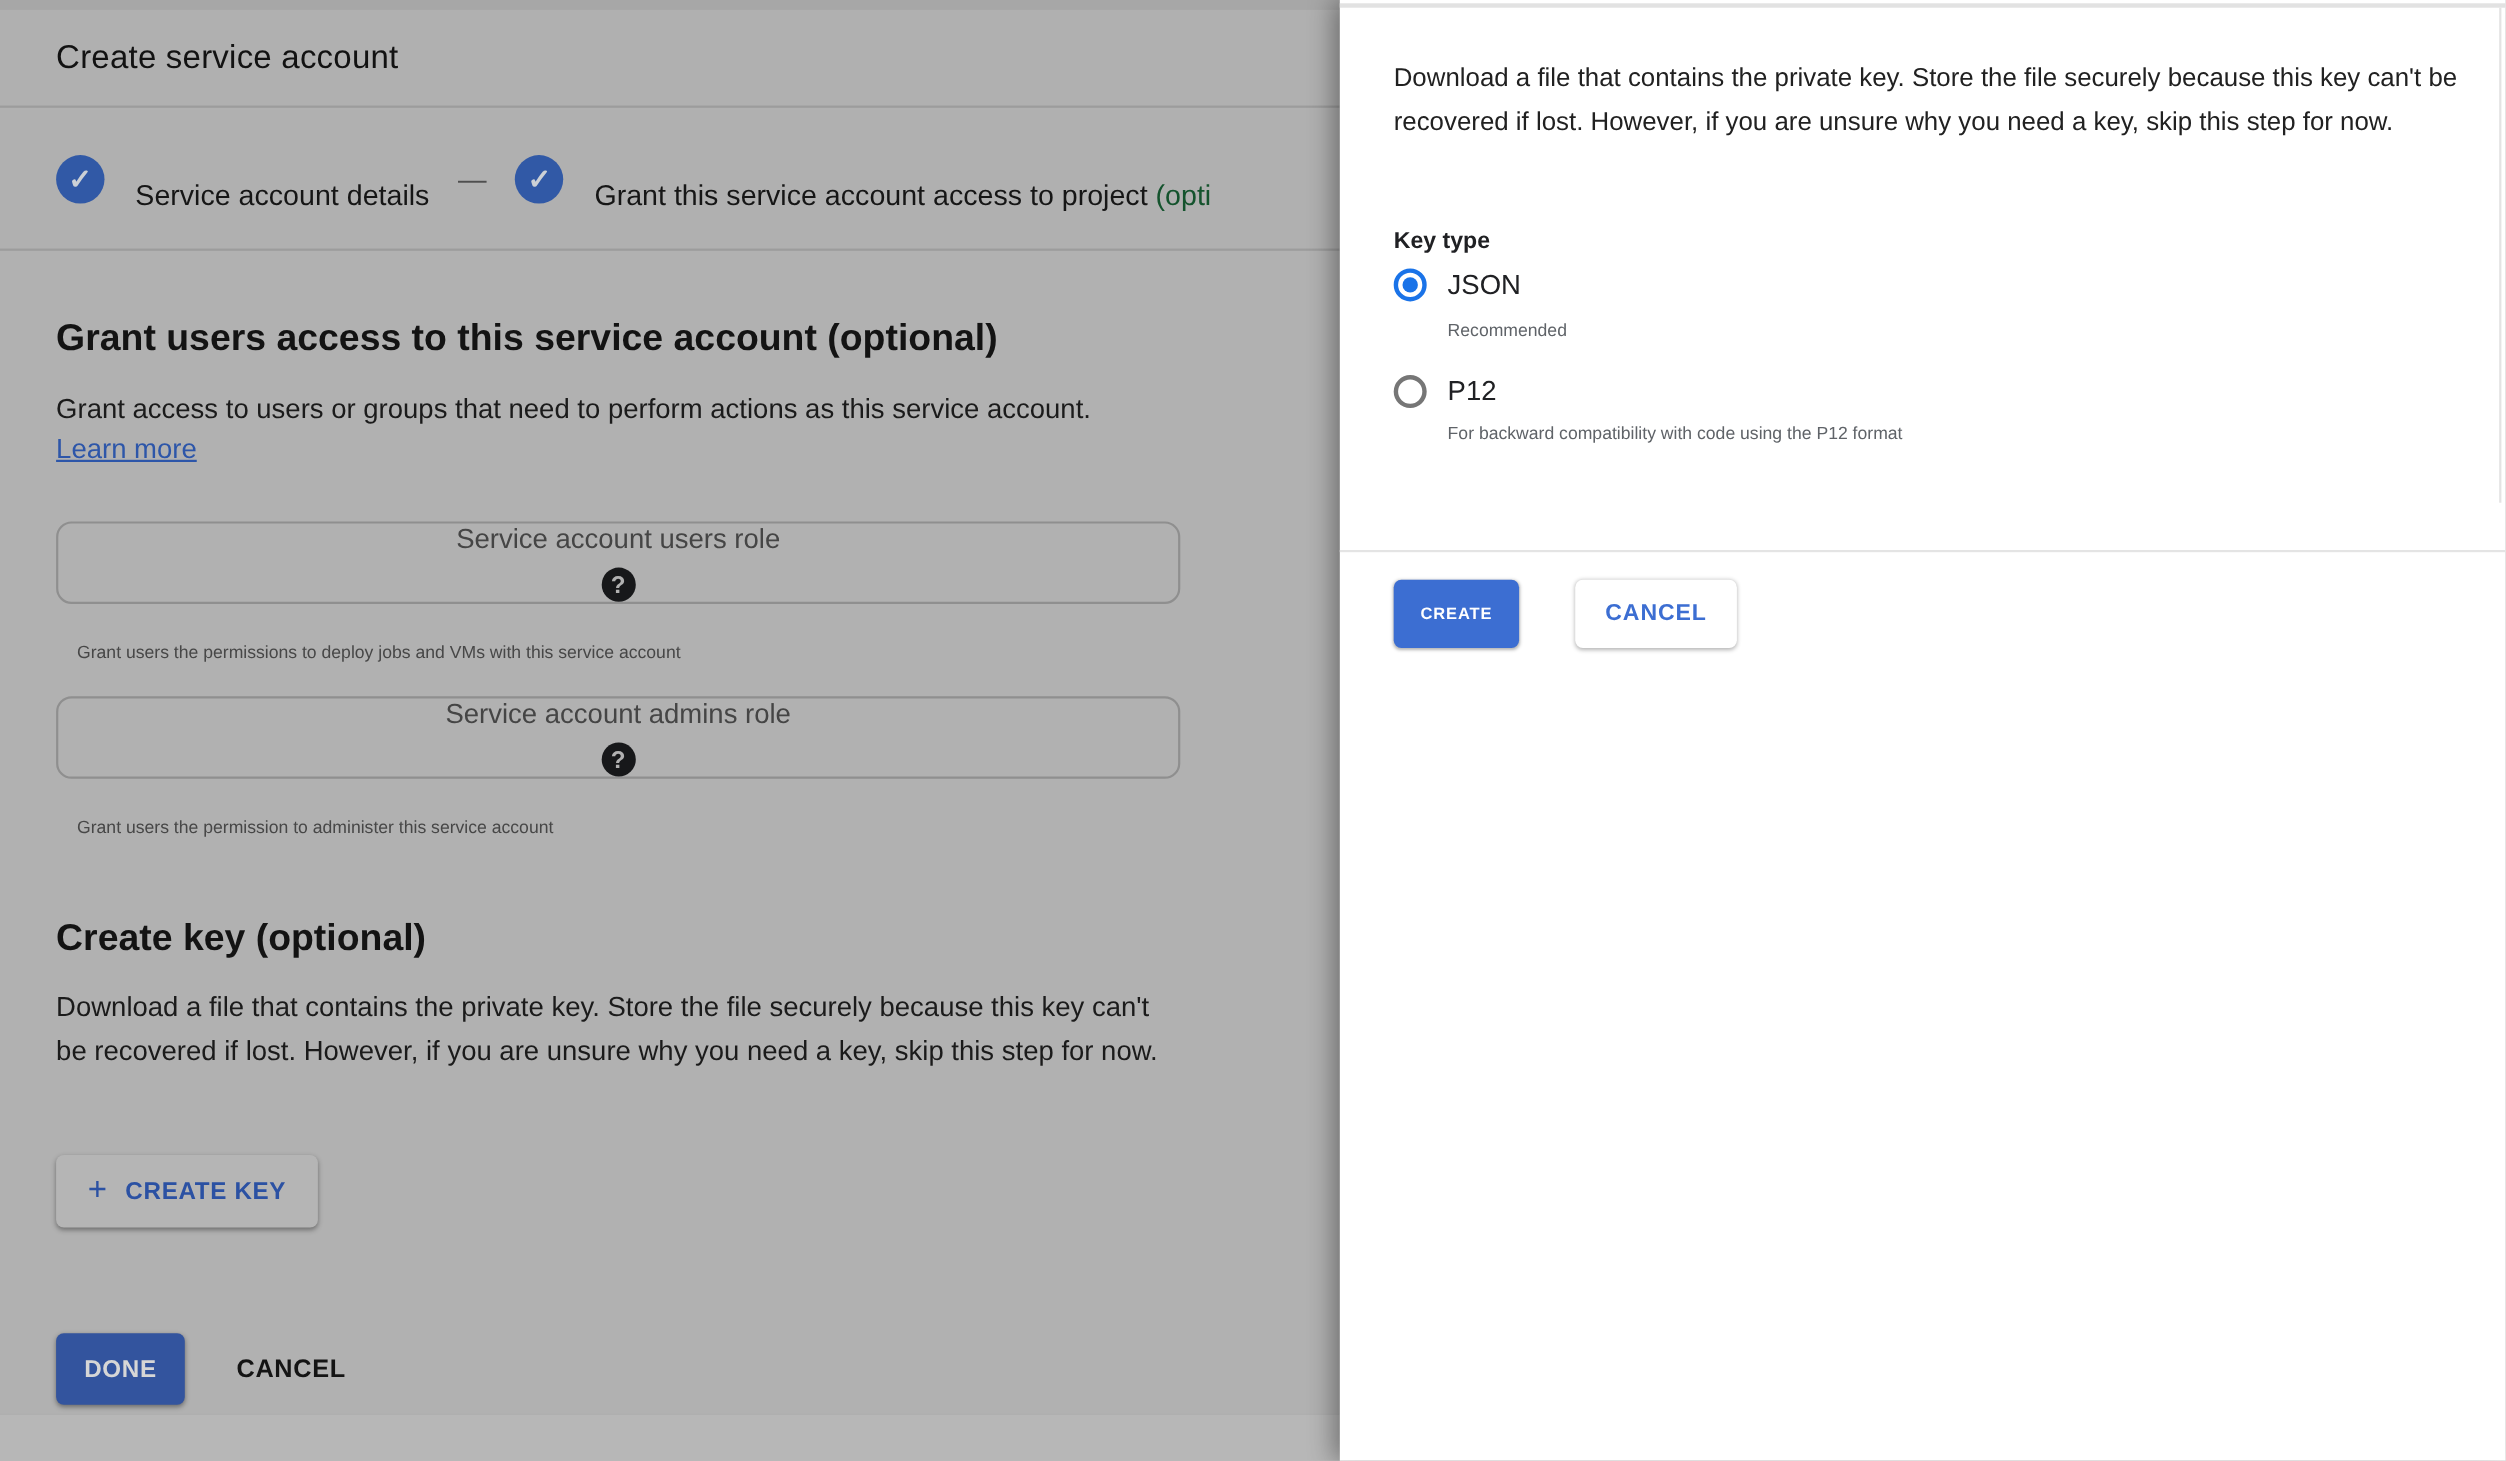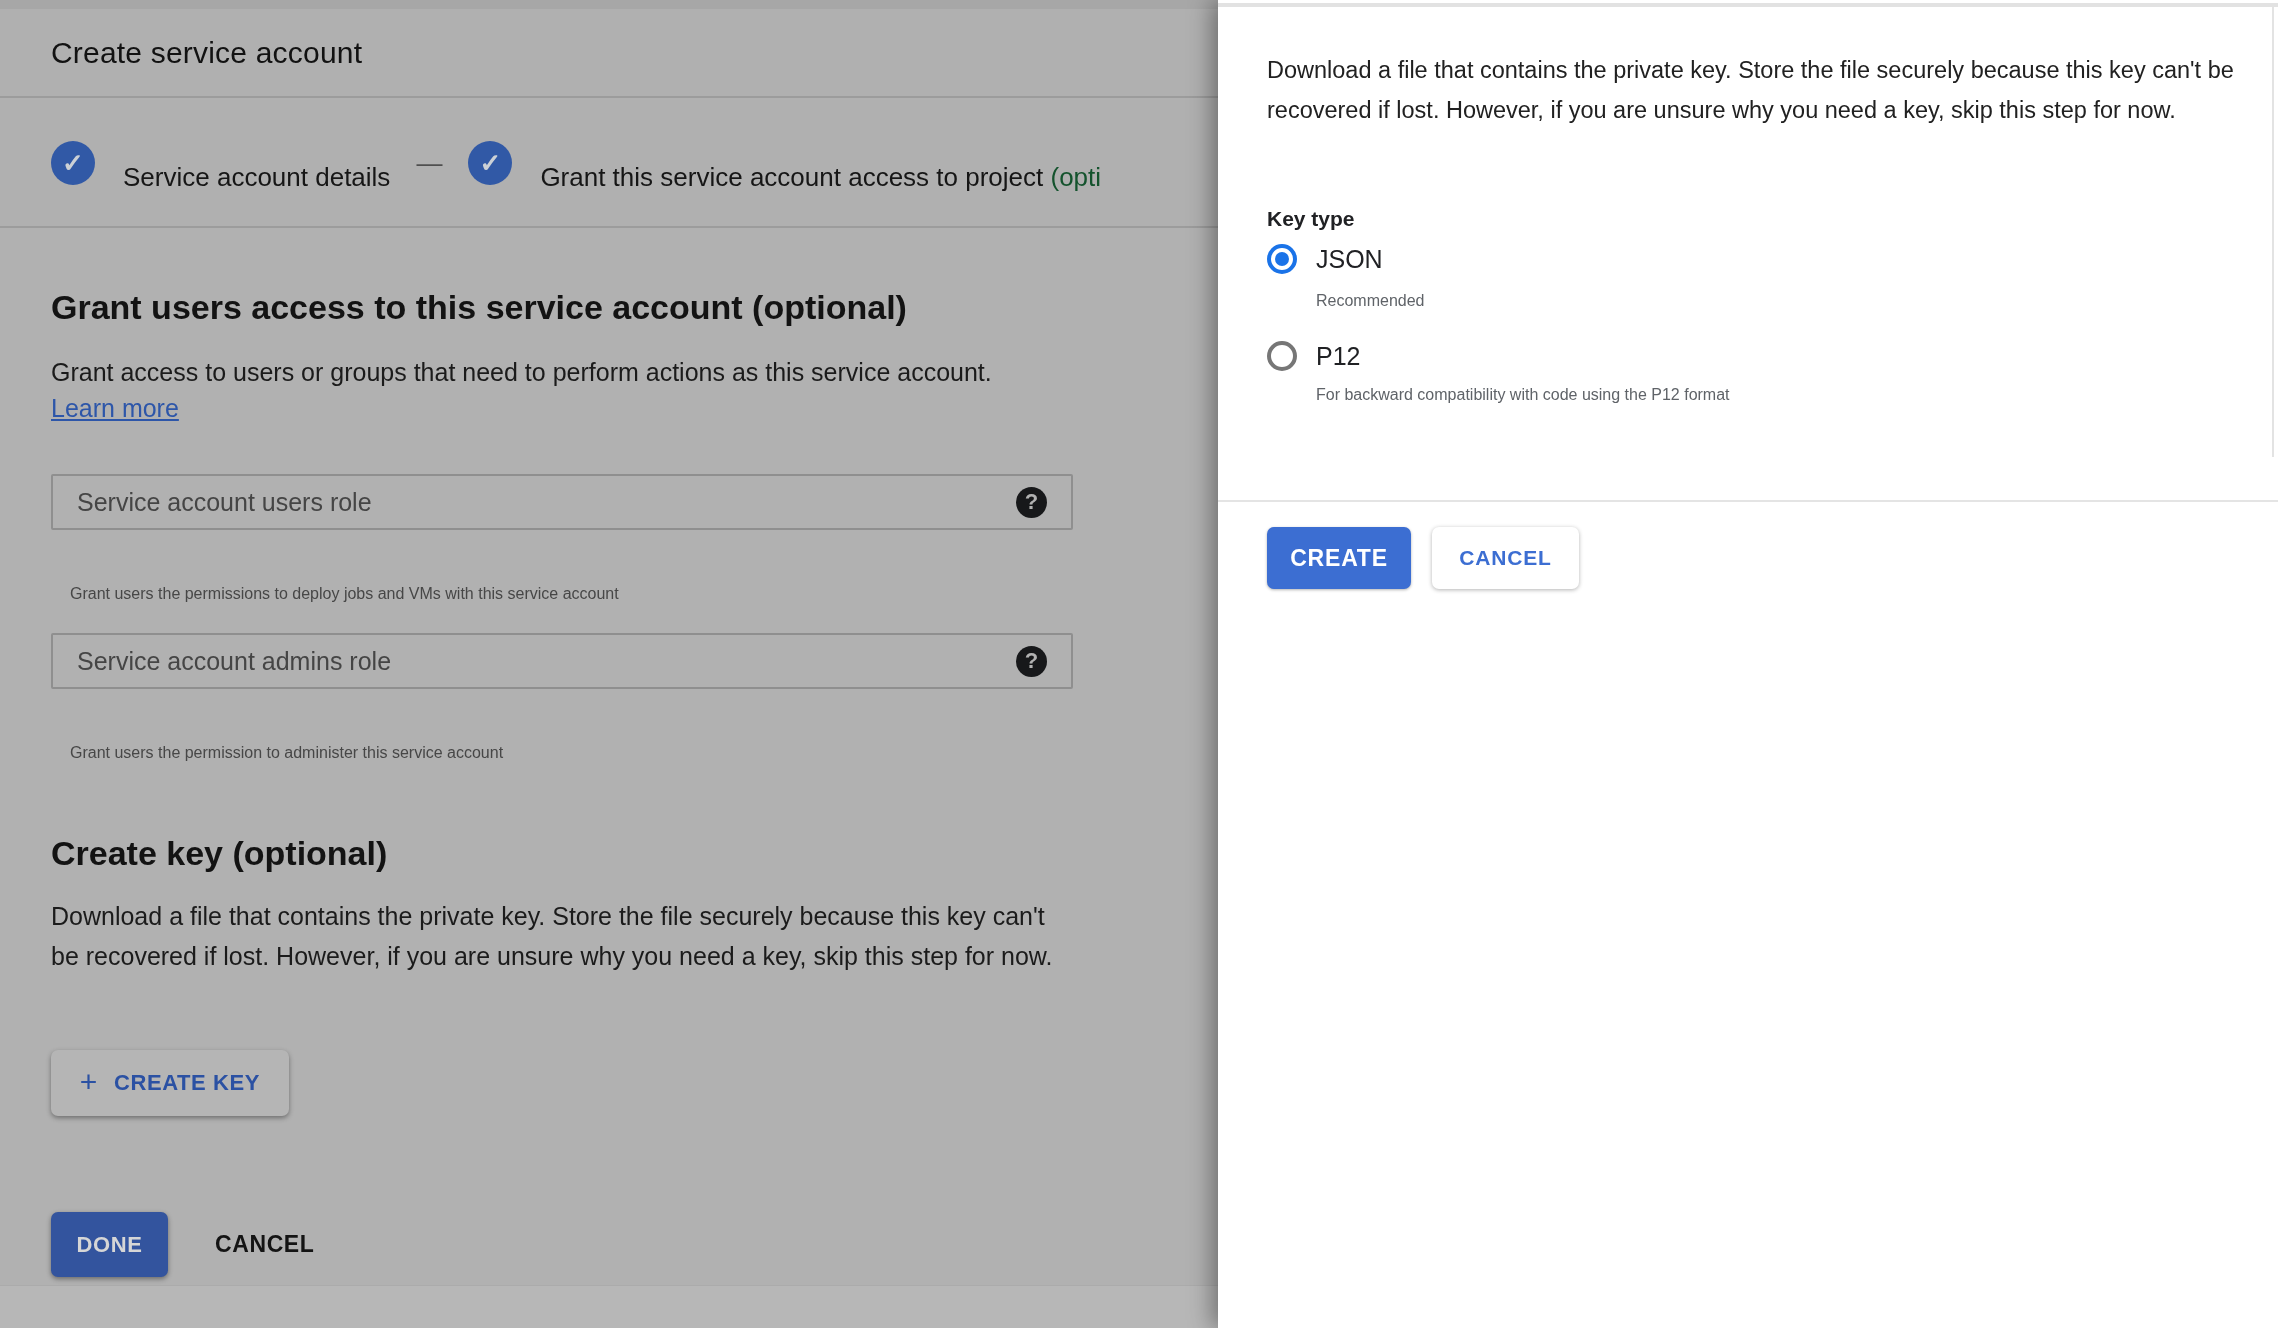--- a/index.html
+++ b/index.html
@@ -25,23 +25,23 @@
                  color:#ccd1d6; font-size:26px; font-weight:bold; flex:0 0 auto; }
   .step-label { margin-left:28px; font-size:26px; color:#161616;margin-top:29px; }
   .step-label .suffix { color:#14532d; }
   .step-dash { margin:0 26px; font-size:26px; color:#4f4f4f; }
 
   .lp-h2 { position:absolute; left:51px; font-size:34px; font-weight:bold; color:#131313; }
   .lp-body { position:absolute; left:51px; font-size:25px; color:#1b1b1b; line-height:40px; }
   .lp-link { position:absolute; left:51px; font-size:25px; color:#2d56a9;
              text-decoration:underline; cursor:pointer; }
 
-  .lp-field { position:absolute; left:51px; width:1022px; height:56px;
-              border:2px solid #8f8f8f; border-radius:2px; background:#b1b1b1;
-              display:flex; align-items:center; padding:0 24px; cursor:text; }
+  .lp-field { position:absolute; left:51px; width:1022px; height:75px;
+              border:2px solid #8f8f8f; border-radius:14px; background:#b1b1b1;
+              display:flex; align-items:center; padding:0 24px; cursor:text;flex-direction:column; }
   .lp-field-label { font-size:25px; color:#454545; flex:1 1 auto; }
   .help-icon { width:31px; height:31px; border-radius:50%; background:#17181a;
                color:#b1b1b1; font-size:22px; font-weight:bold;
                display:flex; align-items:center; justify-content:center;
                flex:0 0 auto; cursor:pointer; }
   .lp-helper { position:absolute; left:70px; font-size:16px; color:#474747;margin-top:28px; }
 
   .lp-createkey-btn { position:absolute; left:51px; top:1050px; width:238px; height:66px;
                       border-radius:7px; background:#b5b5b5;
                       box-shadow:0 2px 5px rgba(0,0,0,0.38);
@@ -74,25 +74,25 @@
                    font-size:21px; font-weight:bold; color:#202124; }
   .radio-row { position:absolute; left:49px; display:flex; align-items:center; cursor:pointer; }
   .radio-outer { width:30px; height:30px; border-radius:50%; flex:0 0 auto;
                  display:flex; align-items:center; justify-content:center; }
   .radio-outer.selected { border:4px solid #1a73e8; }
   .radio-outer.unselected { border:4px solid #767676; }
   .radio-dot { width:14px; height:14px; border-radius:50%; background:#1a73e8; }
   .radio-label { margin-left:19px; font-size:25px; color:#202124;text-align:right; }
   .radio-desc { position:absolute; left:98px; font-size:16px; color:#5f6368; }
   .panel-divider { position:absolute; left:0; top:500px; width:100%; height:2px; background:#e4e4e4; }
-  .panel-create-btn { position:absolute; left:49px; top:527px; width:144px; height:62px;
+  .panel-create-btn { position:absolute; left:49px; top:527px; width:114px; height:62px;
                       border-radius:7px; background:#3c6ed2;
                       box-shadow:0 1px 3px rgba(0,0,0,0.3);
                       display:flex; align-items:center; justify-content:center;
-                      color:#ffffff; font-weight:bold; font-size:23px;
+                      color:#ffffff; font-weight:bold; font-size:15px;
                       letter-spacing:0.8px; cursor:pointer; }
   .panel-cancel-btn { position:absolute; left:214px; top:527px; width:147px; height:62px;
                       border-radius:7px; background:#ffffff;
                       box-shadow:0 1px 4px rgba(0,0,0,0.3);
                       display:flex; align-items:center; justify-content:center;
                       color:#3c6ed2; font-weight:bold; font-size:21px;
                       letter-spacing:0.8px; cursor:pointer; }
 </style>
 </head>
 <body>

